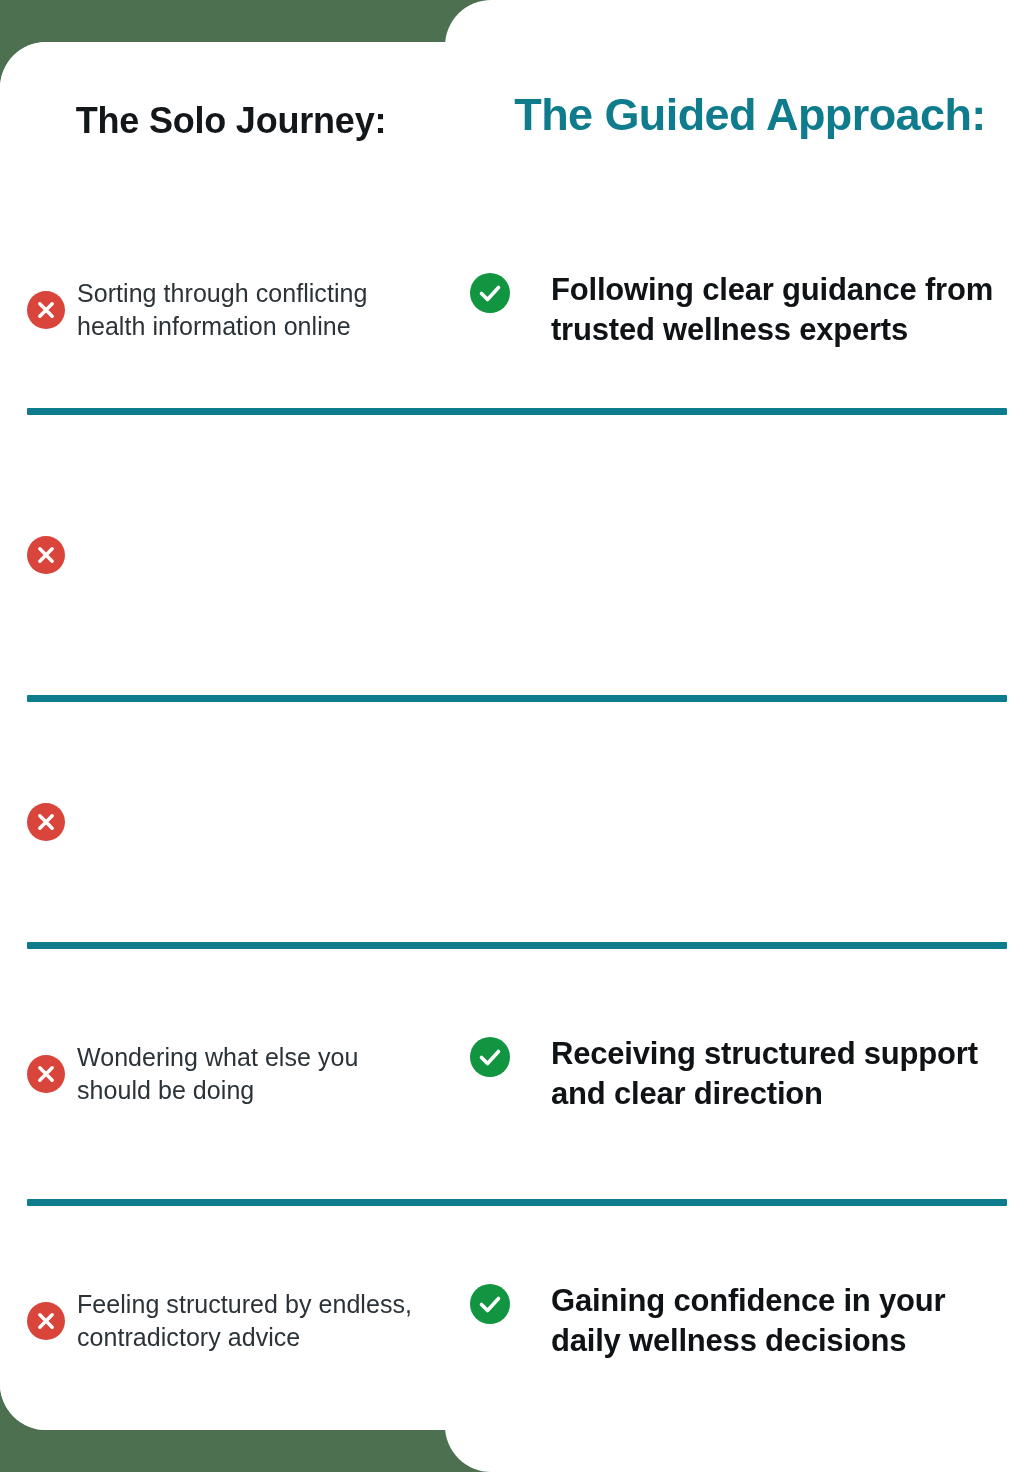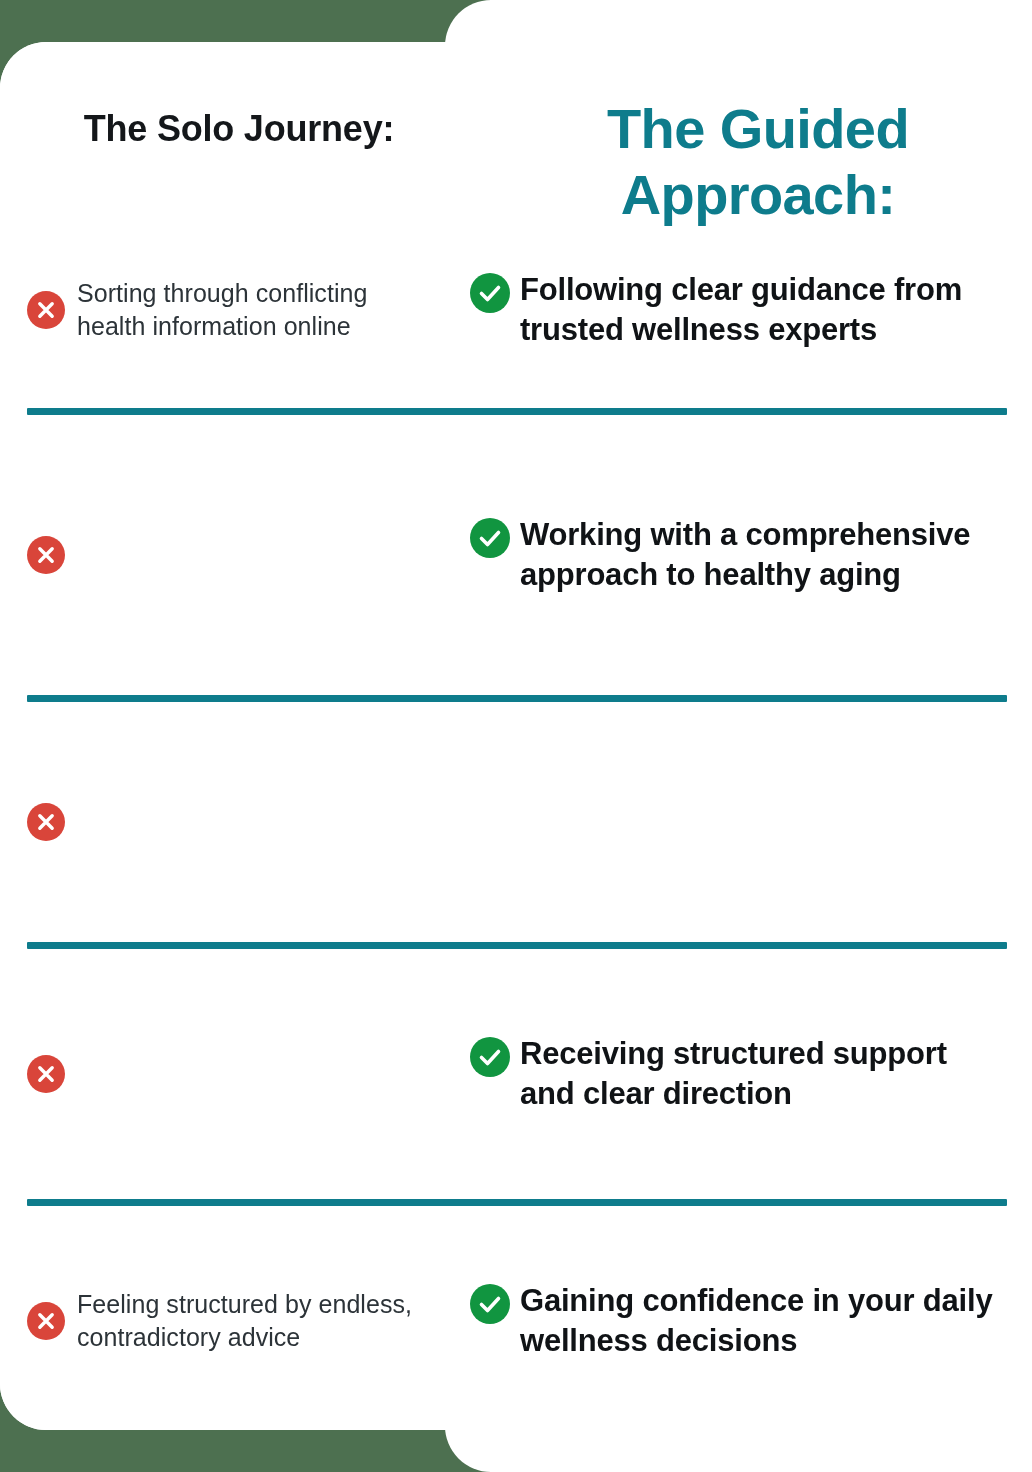--- a/index.html
+++ b/index.html
@@ -70,35 +70,35 @@
     left: 0;
     top: 80px;
     width: 1032px;
     height: 130px;
   }
   .heading {
     position: absolute;
     text-align: center;
     line-height: 1.18;
     font-weight: 700;
-    margin: 16px;
+    margin: 8px;
   }
   #heading-left {
     left: 28px;
     top: 12px;
     width: 390px;
     font-size: 36px;
     color: #14171a;
     letter-spacing: -0.2px;
   }
   #heading-right {
     left: 472px;
     top: 0px;
     width: 540px;
-    font-size: 56px;
+    font-size: 45px;
     color: #0e7c8c;
     letter-spacing: -0.6px;
   }
 
   
   .rows {
     position: absolute;
     left: 0;
     top: 212px;
     width: 1032px;
@@ -162,20 +162,21 @@
     color: #2c3338;
     font-weight: 400;
     letter-spacing: 0.05px;
   }
   .text-right {
     font-size: 31px;
     line-height: 1.3;
     color: #101316;
     font-weight: 700;
     letter-spacing: -0.2px;
+    margin-left: 31px;
   }
 
   
   .divider {
     position: relative;
     height: 7px;
     margin: 0 27px 0 27px;
     width: 980px;
     background: #0e7c8c;
     border-radius: 1px;
@@ -234,87 +235,79 @@
       <div class="row row-2">
         <div class="row-inner">
           <div class="col col-left">
             <div class="item">
               <svg class="icon icon-cross" viewBox="0 0 40 40">
                 <circle cx="20" cy="20" r="20" fill="#d9453a"></circle>
                 <path d="M13.5 13.5 L26.5 26.5 M26.5 13.5 L13.5 26.5" stroke="#ffffff" stroke-width="3.6" stroke-linecap="round"></path>
               </svg>
             </div>
           </div>
+        </div>
+      </div>
+      <div class="divider"></div>
+
+      <div class="row row-3">
+        <div class="row-inner">
+          <div class="col col-left">
+            <div class="item">
+              <svg class="icon icon-cross" viewBox="0 0 40 40">
+                <circle cx="20" cy="20" r="20" fill="#d9453a"></circle>
+                <path d="M13.5 13.5 L26.5 26.5 M26.5 13.5 L13.5 26.5" stroke="#ffffff" stroke-width="3.6" stroke-linecap="round"></path>
+              </svg>
+            </div>
+          </div>
+        </div>
+      </div>
+      <div class="divider"></div>
+
+      <div class="row row-4">
+        <div class="row-inner">
+          <div class="col col-left">
+            <div class="item">
+              <svg class="icon icon-cross" viewBox="0 0 40 40">
+                <circle cx="20" cy="20" r="20" fill="#d9453a"></circle>
+                <path d="M13.5 13.5 L26.5 26.5 M26.5 13.5 L13.5 26.5" stroke="#ffffff" stroke-width="3.6" stroke-linecap="round"></path>
+              </svg>
+              <span class="text-left">Wondering what else you should be doing</span>
+            </div>
+          </div>
           <div class="col col-right">
             <div class="item item-right">
               <svg class="icon icon-check" viewBox="0 0 40 40">
                 <circle cx="20" cy="20" r="20" fill="#119540"></circle>
                 <path d="M11.5 20.5 L17.5 26.5 L28.5 14.5" stroke="#ffffff" stroke-width="3.6" fill="none" stroke-linecap="round" stroke-linejoin="round"></path>
               </svg>
-              <span class="text-right">Working with a comprehensive approach to healthy aging</span>
+              <span class="text-right">Receiving structured support and clear direction</span>
             </div>
           </div>
         </div>
       </div>
       <div class="divider"></div>
 
-      <div class="row row-3">
-        <div class="row-inner">
-          <div class="col col-left">
-            <div class="item">
-              <svg class="icon icon-cross" viewBox="0 0 40 40">
-                <circle cx="20" cy="20" r="20" fill="#d9453a"></circle>
-                <path d="M13.5 13.5 L26.5 26.5 M26.5 13.5 L13.5 26.5" stroke="#ffffff" stroke-width="3.6" stroke-linecap="round"></path>
-              </svg>
-            </div>
-          </div>
-        </div>
-      </div>
-      <div class="divider"></div>
-
-      <div class="row row-4">
-        <div class="row-inner">
-          <div class="col col-left">
-            <div class="item">
-              <svg class="icon icon-cross" viewBox="0 0 40 40">
-                <circle cx="20" cy="20" r="20" fill="#d9453a"></circle>
-                <path d="M13.5 13.5 L26.5 26.5 M26.5 13.5 L13.5 26.5" stroke="#ffffff" stroke-width="3.6" stroke-linecap="round"></path>
-              </svg>
+      <div class="row row-5">
+        <div class="row-inner">
+          <div class="col col-left">
+            <div class="item">
+              <svg class="icon icon-cross" viewBox="0 0 40 40">
+                <circle cx="20" cy="20" r="20" fill="#d9453a"></circle>
+                <path d="M13.5 13.5 L26.5 26.5 M26.5 13.5 L13.5 26.5" stroke="#ffffff" stroke-width="3.6" stroke-linecap="round"></path>
+              </svg>
+              <span class="text-left">Feeling structured by endless, contradictory advice</span>
             </div>
           </div>
           <div class="col col-right">
             <div class="item item-right">
               <svg class="icon icon-check" viewBox="0 0 40 40">
                 <circle cx="20" cy="20" r="20" fill="#119540"></circle>
                 <path d="M11.5 20.5 L17.5 26.5 L28.5 14.5" stroke="#ffffff" stroke-width="3.6" fill="none" stroke-linecap="round" stroke-linejoin="round"></path>
               </svg>
-              <span class="text-right">Receiving structured support and clear direction</span>
-            </div>
-          </div>
-        </div>
-      </div>
-      <div class="divider"></div>
-
-      <div class="row row-5">
-        <div class="row-inner">
-          <div class="col col-left">
-            <div class="item">
-              <svg class="icon icon-cross" viewBox="0 0 40 40">
-                <circle cx="20" cy="20" r="20" fill="#d9453a"></circle>
-                <path d="M13.5 13.5 L26.5 26.5 M26.5 13.5 L13.5 26.5" stroke="#ffffff" stroke-width="3.6" stroke-linecap="round"></path>
-              </svg>
-              <span class="text-left">Feeling structured by endless, contradictory advice</span>
-            </div>
-          </div>
-          <div class="col col-right">
-            <div class="item item-right">
-              <svg class="icon icon-check" viewBox="0 0 40 40">
-                <circle cx="20" cy="20" r="20" fill="#119540"></circle>
-                <path d="M11.5 20.5 L17.5 26.5 L28.5 14.5" stroke="#ffffff" stroke-width="3.6" fill="none" stroke-linecap="round" stroke-linejoin="round"></path>
-              </svg>
               <span class="text-right">Gaining confidence in your daily wellness decisions</span>
             </div>
           </div>
         </div>
       </div>
 
     </div>
   </div>
 </div>
 

